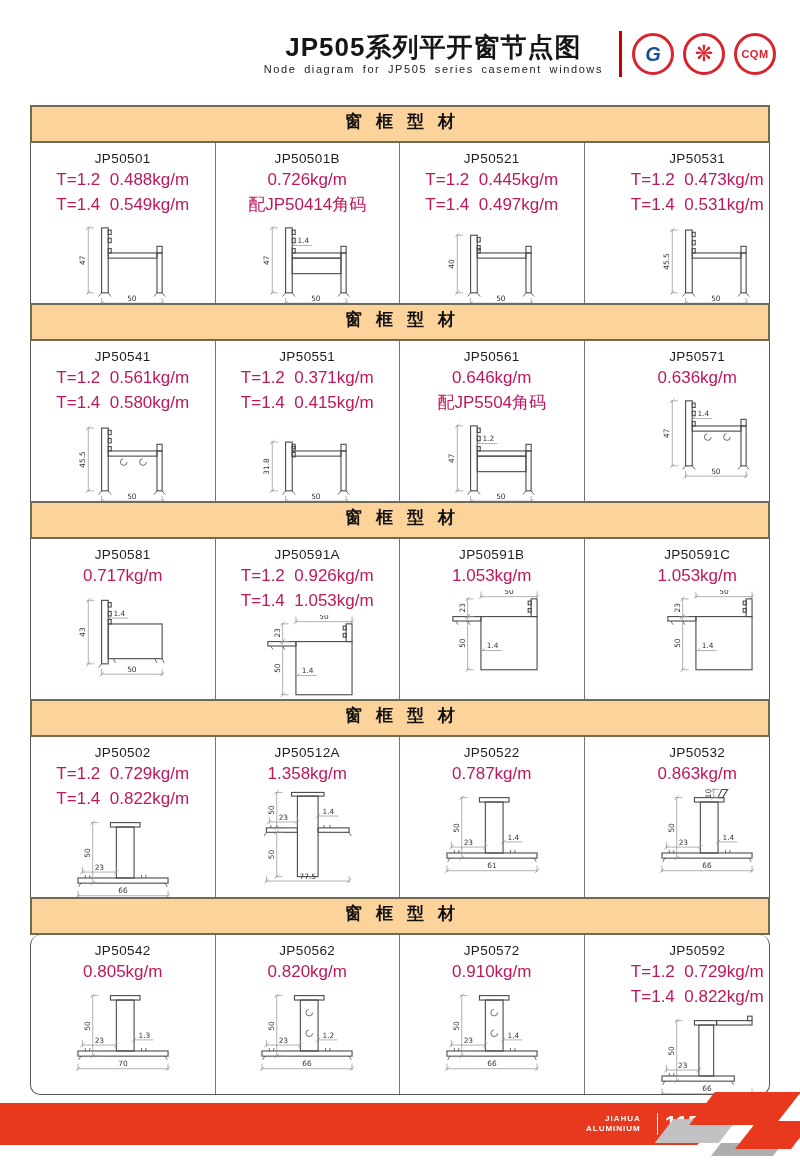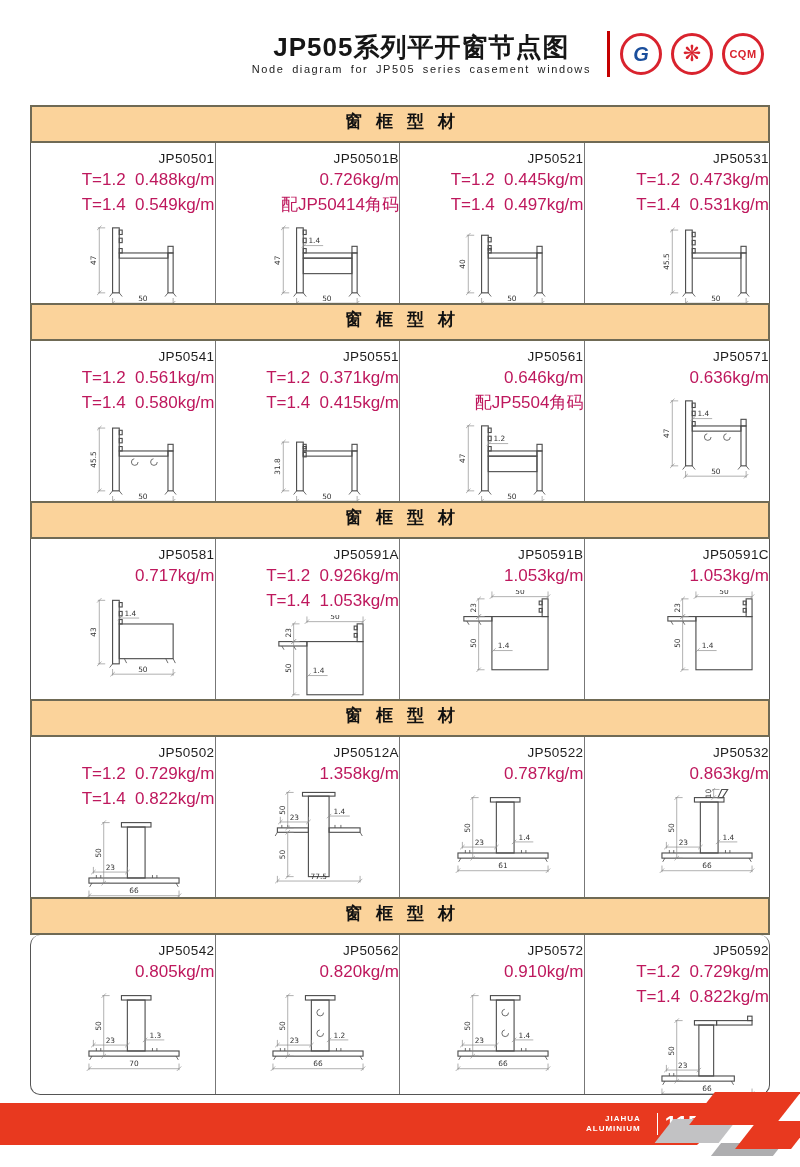--- a/index.html
+++ b/index.html
@@ -1,41 +1,41 @@
 <!DOCTYPE html>
 <html><head>
 <meta charset="utf-8">
 <style>
   html,body{margin:0;padding:0;background:#888;}
   .page{position:relative;width:800px;height:1167px;background:#ffffff;overflow:hidden;
         font-family:"Liberation Sans","DejaVu Sans",sans-serif;}
 
   
-  .hdr{position:absolute;top:22px;left:0;right:12px;height:64px;display:flex;
+  .hdr{position:absolute;top:22px;left:0;right:0;height:64px;display:flex;
        justify-content:flex-end;align-items:center;padding-right:24px;gap:10px;}
   .titleblk{text-align:center;margin-right:6px;}
   .title{font-size:26px;font-weight:bold;color:#161616;letter-spacing:1px;line-height:1.1;}
   .subtitle{font-size:11px;color:#222;letter-spacing:1.6px;margin-top:2px;word-spacing:3px;}
   .hdr-divider{width:3px;height:46px;background:#c40000;}
   .logos{display:flex;gap:9px;align-items:center;}
   .logo{width:42px;height:42px;border-radius:50%;border:3px solid #d9232e;box-sizing:border-box;
         display:flex;align-items:center;justify-content:center;background:#fff;}
   .logo-g{color:#1a4e9c;font-size:20px;font-weight:bold;font-style:italic;}
   .logo-flower{color:#d9232e;font-size:22px;line-height:1;}
   .logo-cqm{color:#d9232e;font-size:11px;font-weight:bold;letter-spacing:.5px;}
 
   
   .ptable{position:absolute;left:30px;top:105px;width:740px;box-sizing:border-box;}
   .sec-head{height:38px;line-height:30px;background:#fbd39b;border:2px solid #6f6a55;
             box-sizing:border-box;text-align:center;font-size:17px;font-weight:bold;color:#111;
             letter-spacing:14px;text-indent:14px;}
   .sec-body{display:grid;grid-template-columns:repeat(4,1fr);height:160px;
             border-left:1.5px solid #555;border-right:1.5px solid #555;box-sizing:border-box;}
   .section:last-child .sec-body{border-bottom:1.5px solid #555;border-radius:10px;}
-  .cell{border-right:1px solid #777;text-align:right;padding-top:7px;box-sizing:border-box;overflow:hidden;}
+  .cell{border-right:1px solid #777;text-align:center;padding-top:7px;box-sizing:border-box;overflow:hidden;}
   .cell:last-child{border-right:none;padding-left:41px;}
   .code{font-size:13.5px;color:#1d1d1d;letter-spacing:.4px;line-height:1.35;}
   .wline{font-size:17px;color:#be185d;line-height:1.45;white-space:pre;}
   .draw{margin-top:1px;}
   .draw svg{width:162px;height:96px;}
 
   
   .pf{fill:none;stroke:#4c4c4c;stroke-width:1.5;}
   .pf2{fill:none;stroke:#4c4c4c;stroke-width:1.1;}
   .dim{stroke:#8a8a8a;stroke-width:.9;fill:none;}

